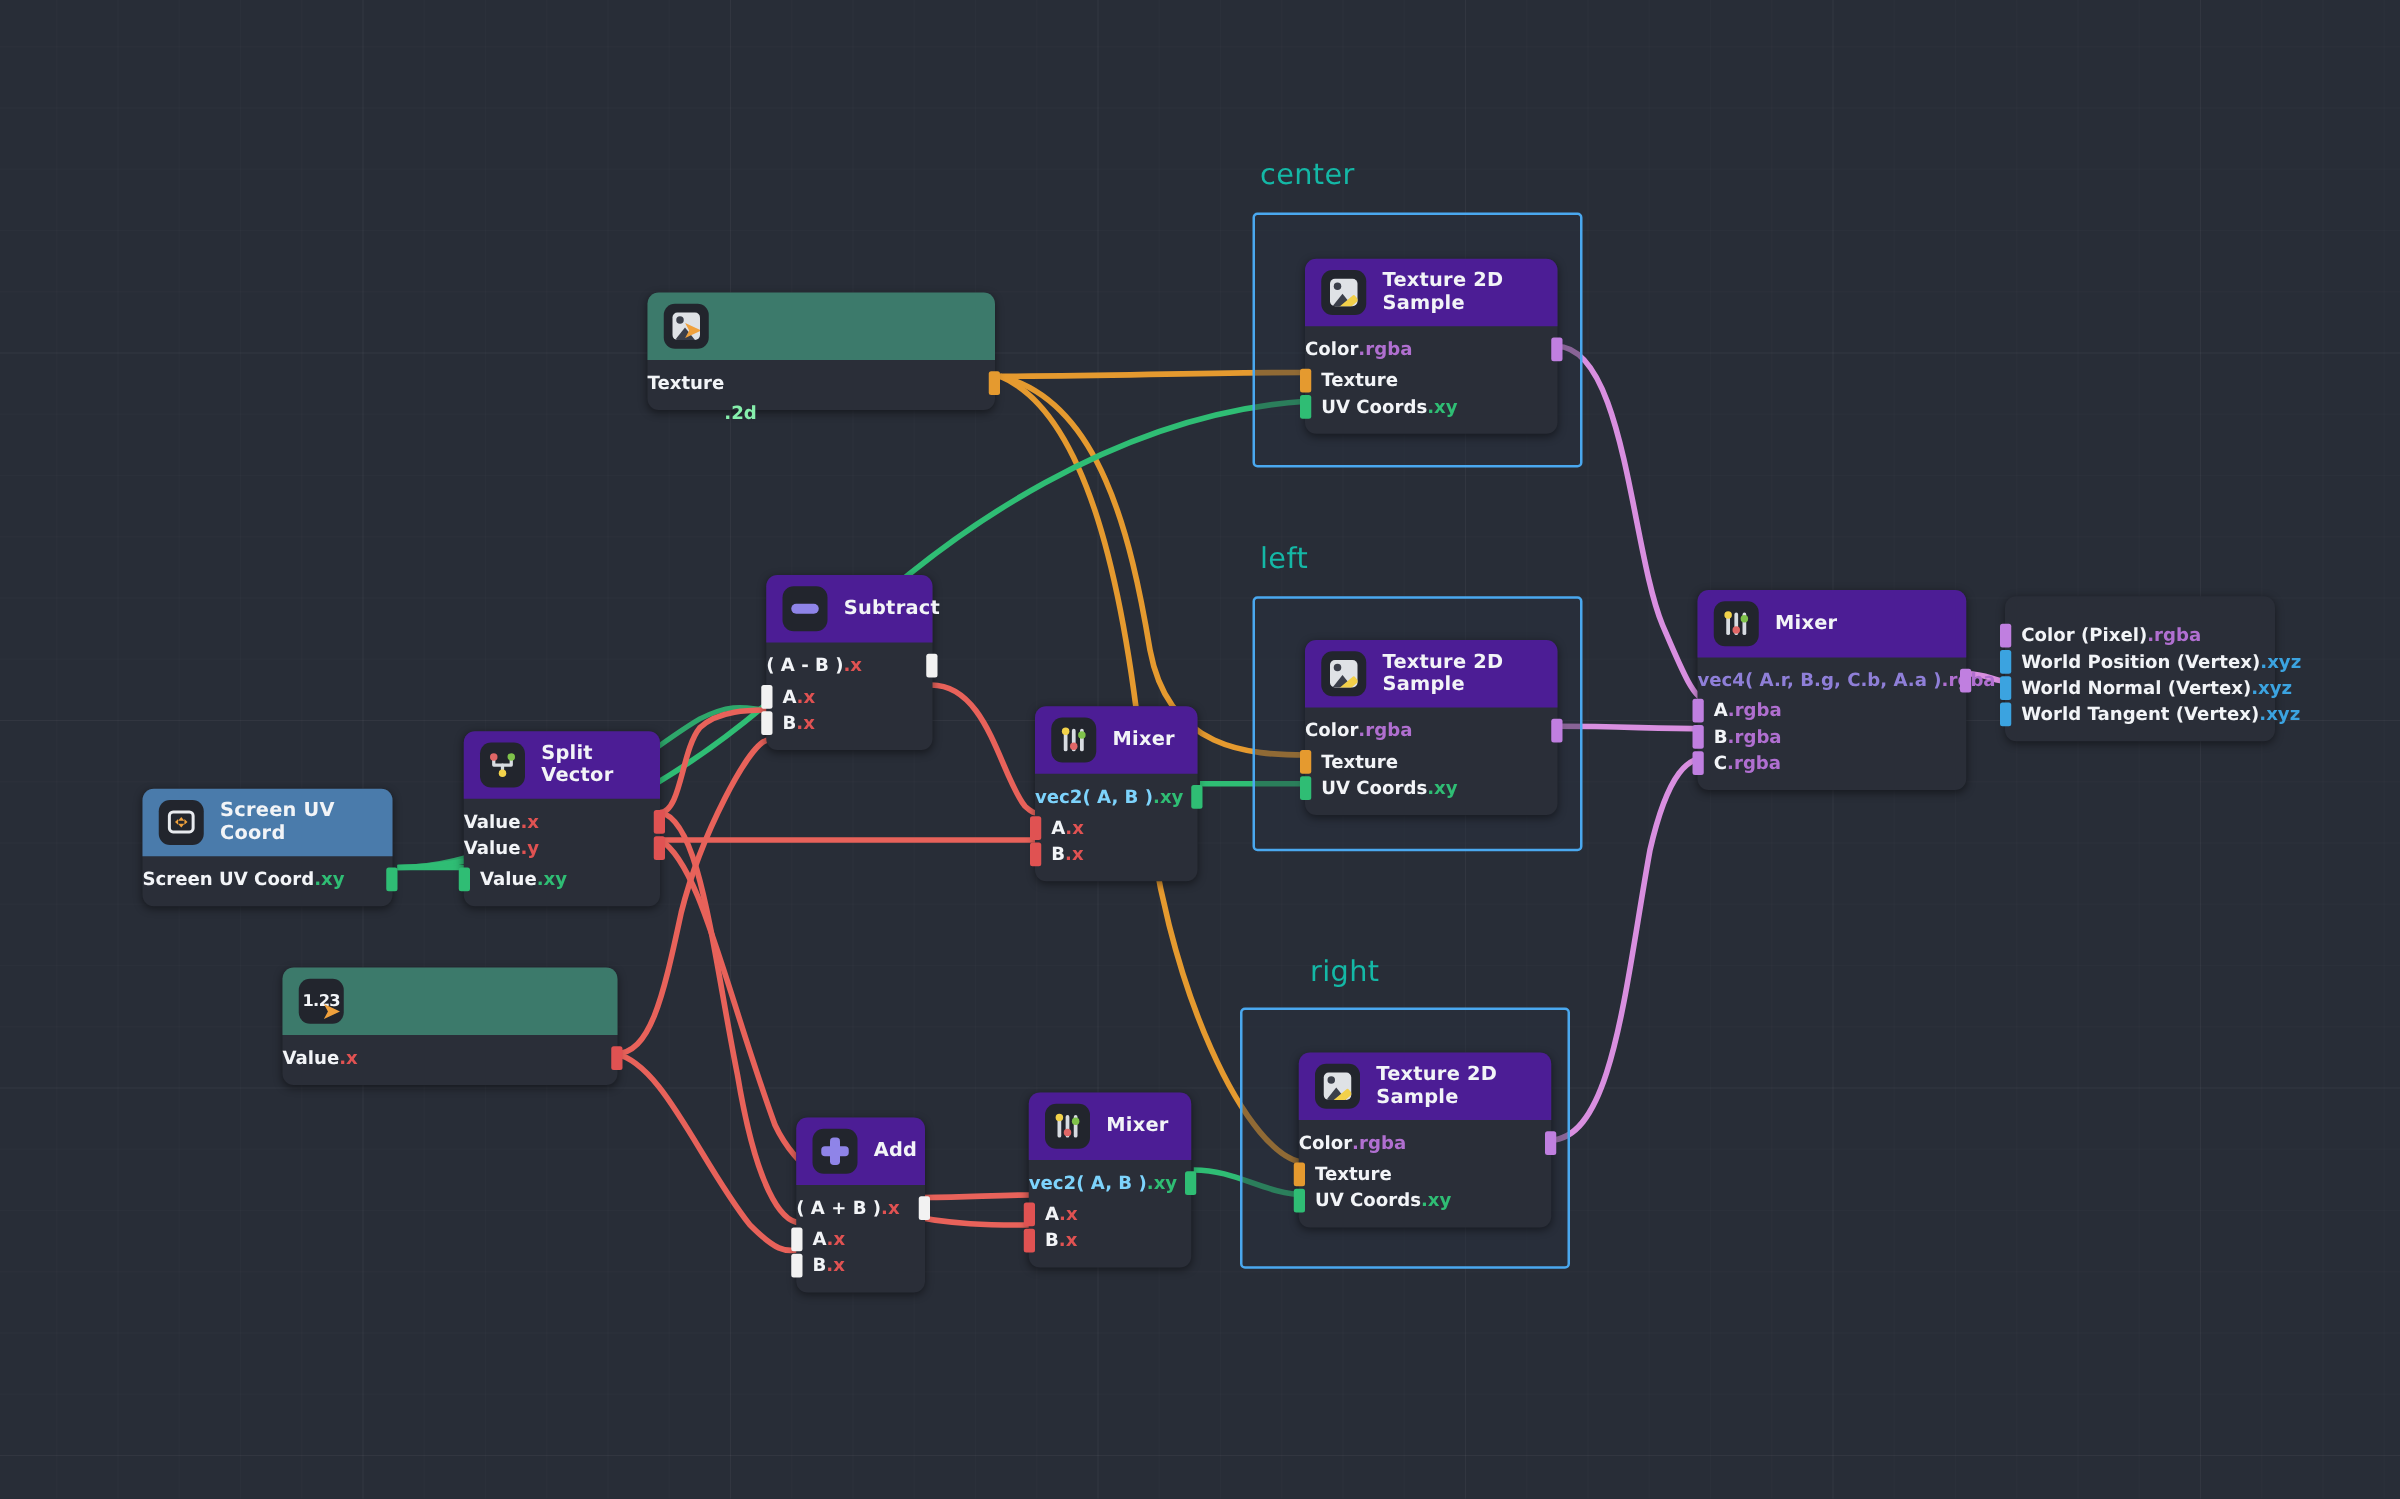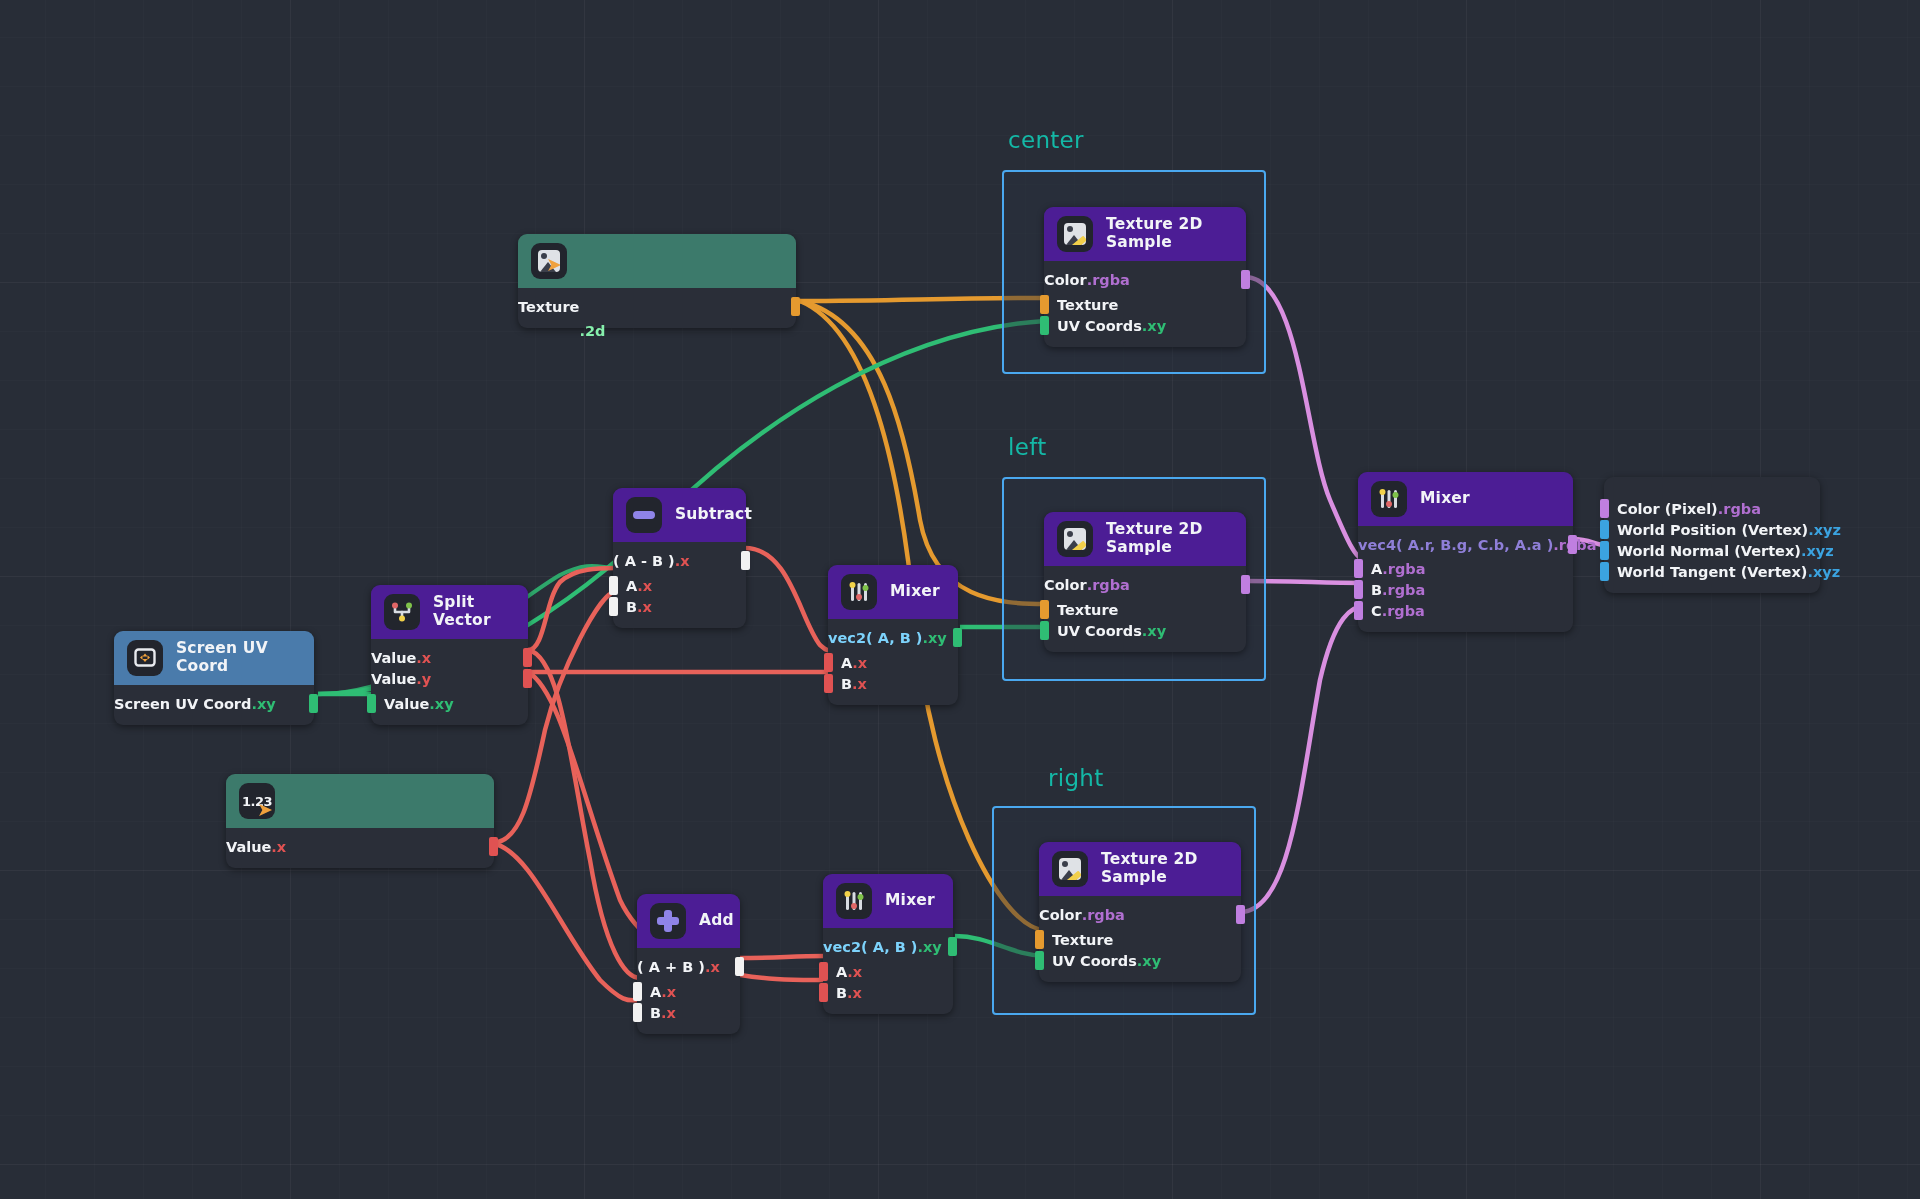--- a/index.html
+++ b/index.html
@@ -286,21 +286,21 @@
         <span class="sfx-xyz">.xyz</span>
     </div>
     <div class="port in">
       <span class="sock c-blue"></span>
       <span class="lbl">World Tangent (Vertex)</span>
         <span class="sfx-xyz">.xyz</span>
     </div>
   </div>
 </div>
 
-<div class="node" style="left:613px;top:488px;width:133px;">
+<div class="node" style="left:613px;top:460px;width:133px;">
   <div class="node-head plain">
     <div class="icon-box">
         <span class="ic-minus"></span>
       </div>
     <div class="node-title">Subtract</div>
   </div>
   <div class="node-body">
     <div class="port out">
       <span class="lbl">( A - B )</span>
         <span class="sfx-x">.x</span>

